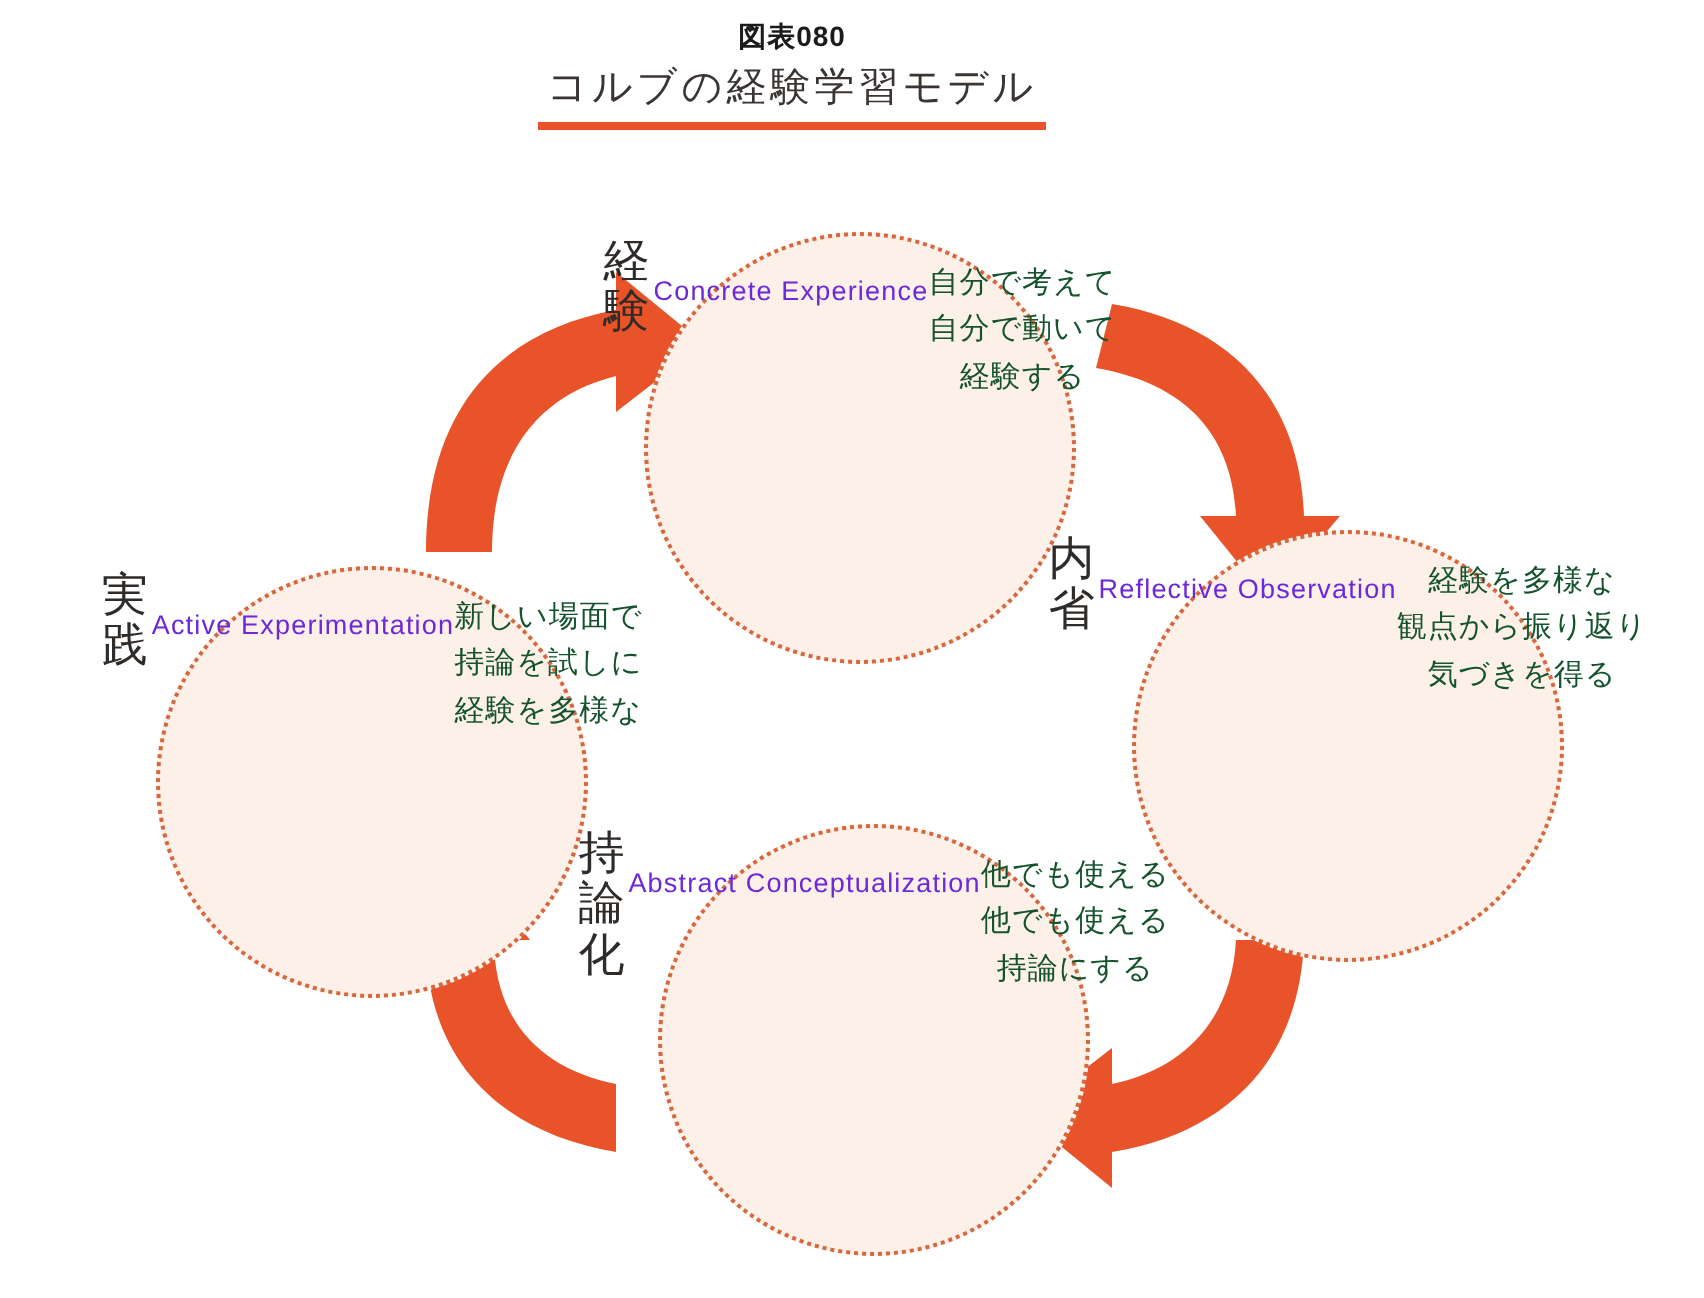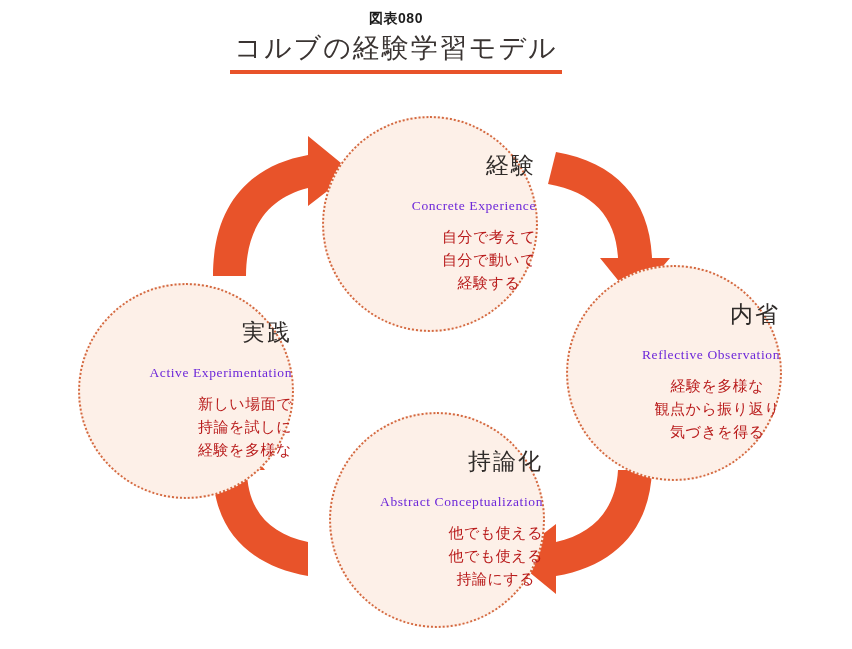--- a/index.html
+++ b/index.html
@@ -31,21 +31,21 @@
     letter-spacing: 0.5px;
     color: #1b1b1b;
   }
   .title-wrap {
     display: inline-block;
     margin-top: 4px;
     padding: 0 4px 4px 4px;
     border-bottom: 4px solid #e8532a;
   }
   .title {
-    font-size: 27px;
+    font-size: 20px;
     font-weight: 400;
     letter-spacing: 2px;
     color: #3a3432;
     line-height: 1.25;
     white-space: nowrap;
   }
 
   
   .stage {
     position: absolute;
@@ -65,25 +65,23 @@
   
   .node {
     position: absolute;
     width: 216px;
     height: 216px;
     border-radius: 50%;
     background: #fdf0e8;
     border: 2px dotted #d4683f;
     box-sizing: border-box;
     display: flex;
-    flex-direction: column;
-    align-items: flex-end;
+    align-items: flex-start;
     justify-content: center;
     text-align: center;
-    font-family: Liberation Serif, serif;
   }
   .node-jp {
     font-size: 23px;
     font-weight: 400;
     letter-spacing: 2px;
     color: #2f2b29;
     line-height: 1.1;
   }
   .node-en {
     margin-top: 21px;
@@ -92,21 +90,21 @@
     letter-spacing: 0.6px;
     color: #6d28d9;
     line-height: 1.1;
     white-space: nowrap;
   }
   .node-desc {
     margin-top: 12px;
     font-size: 15px;
     line-height: 1.55;
     letter-spacing: 0.5px;
-    color: #b91c1c;
+    color: #14532d;
   }
   .node-desc div { white-space: nowrap; }
 
   #node-top    { left: 322px; top: 116px; }
   #node-right  { left: 566px; top: 265px; }
   #node-bottom { left: 329px; top: 412px; }
   #node-left   { left:  78px; top: 283px; }
 </style>
 </head>
 <body>

